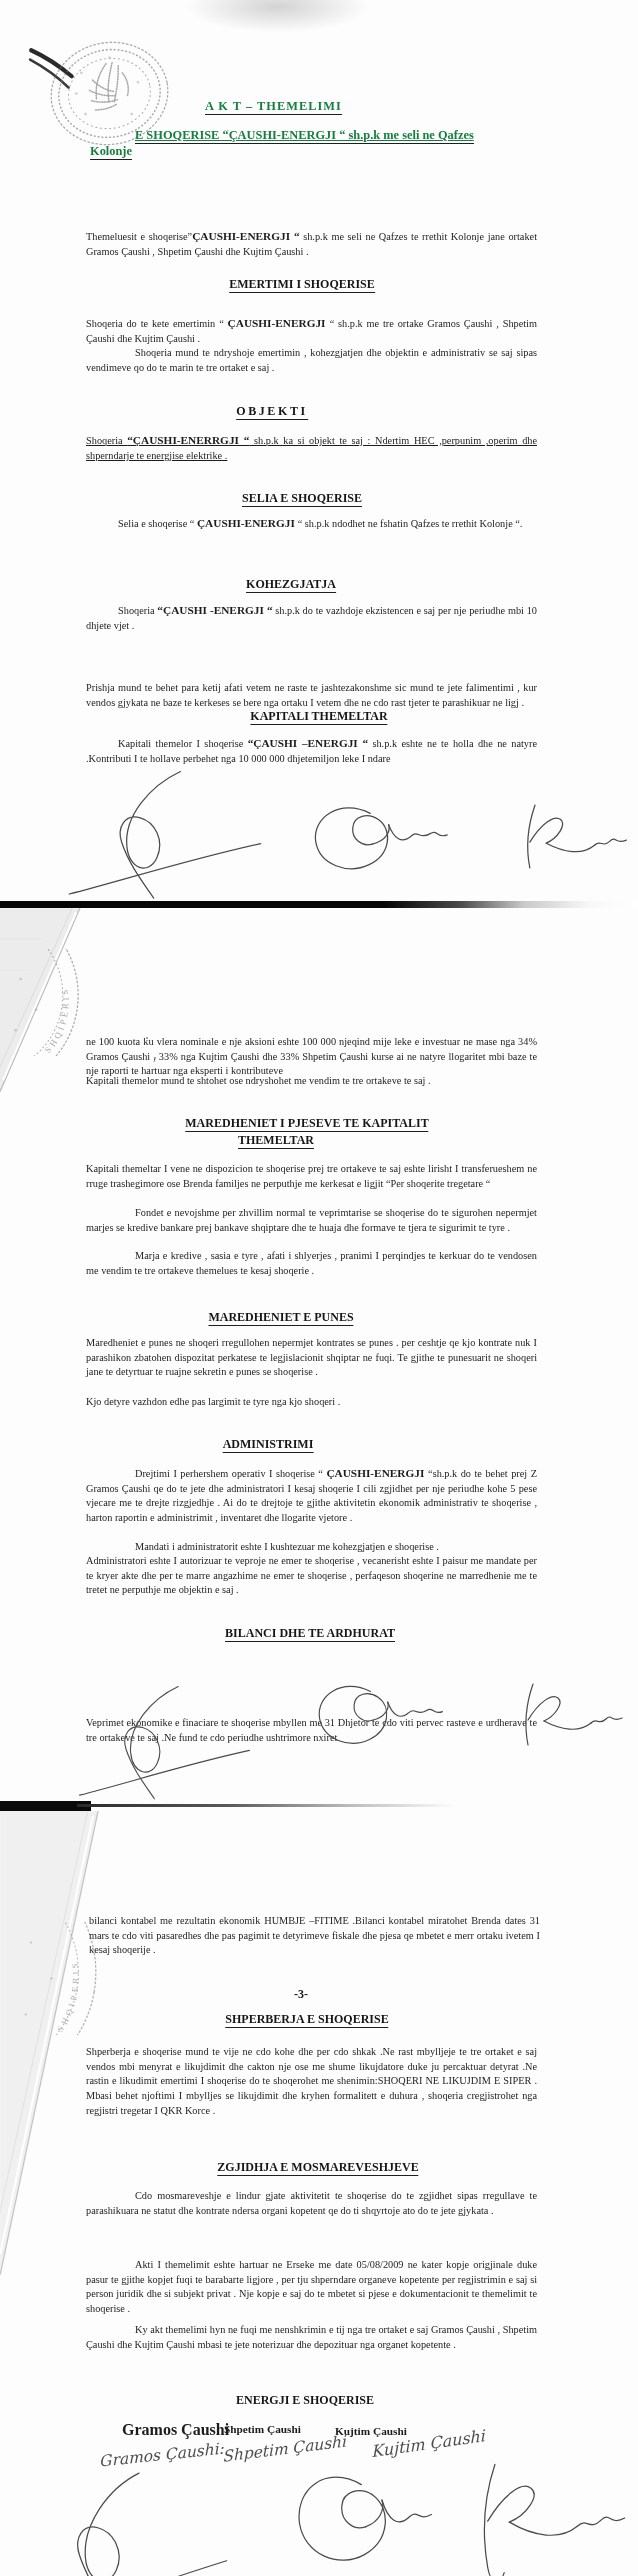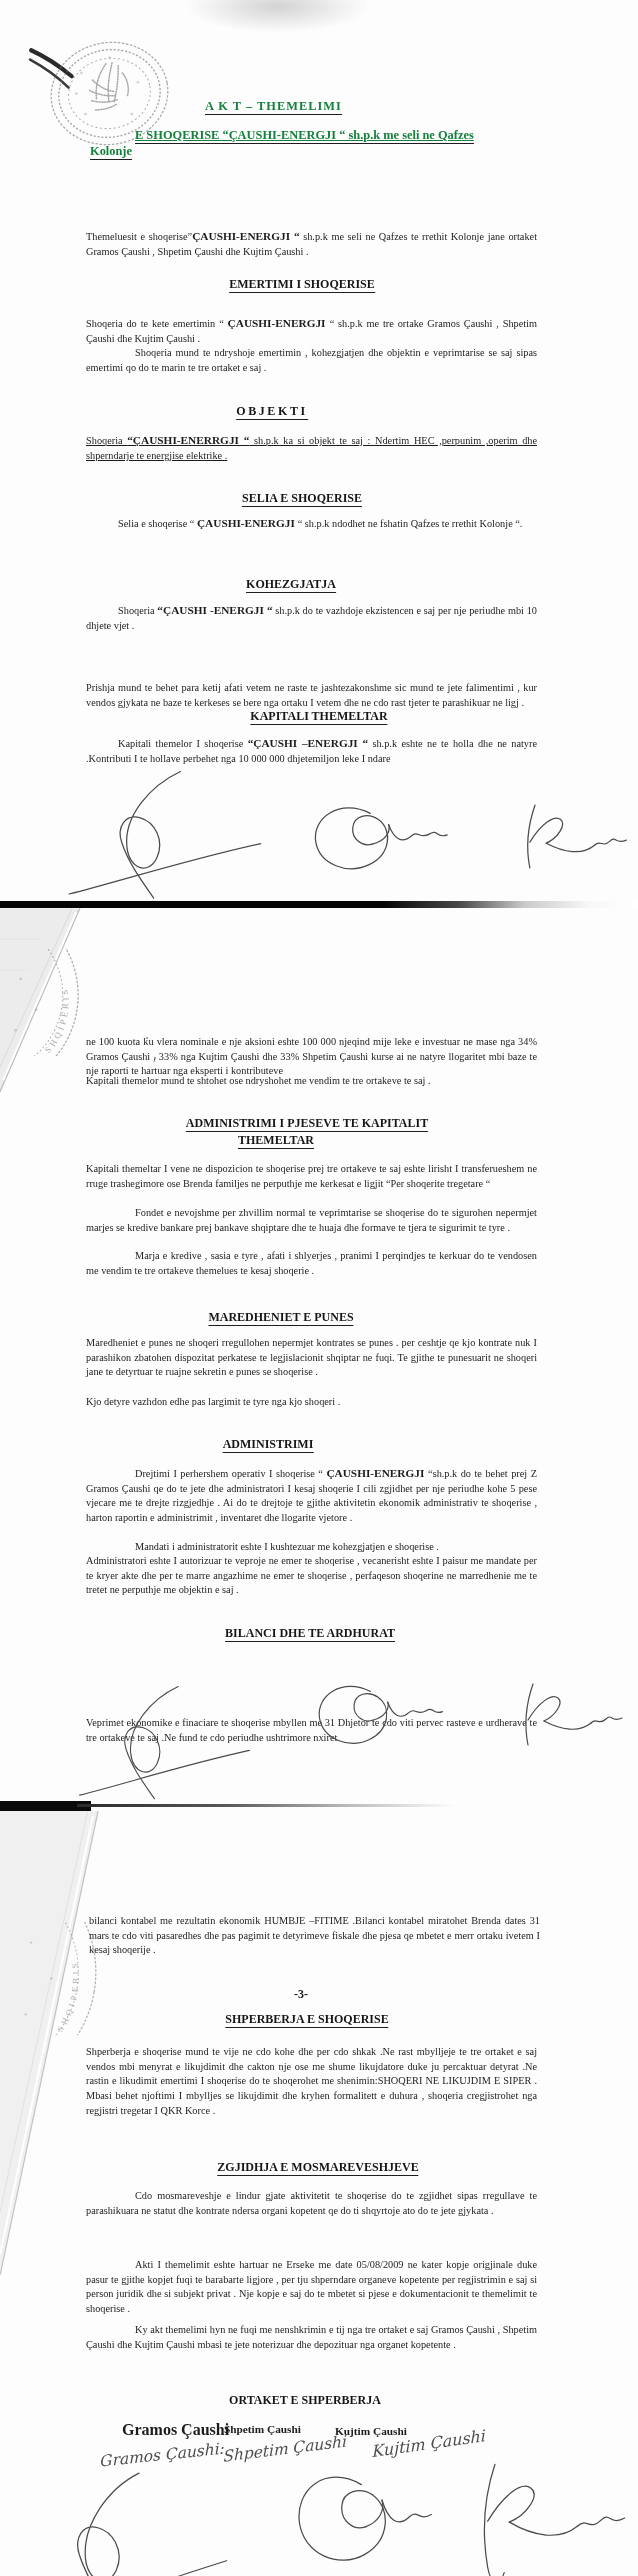--- a/index.html
+++ b/index.html
@@ -83,21 +83,21 @@
       <span>Themeluesit e  shoqerise”</span><span class="bb">ÇAUSHI-ENERGJI  “</span><span> sh.p.k me seli ne Qafzes te rrethit Kolonje jane  ortaket Gramos Çaushi , Shpetim Çaushi dhe Kujtim Çaushi .</span>
     </div>
 
     <div class="head" style="left:302px;top:277px;">
       <span class="in">EMERTIMI I SHOQERISE</span>
     </div>
 
     <div class="txt" style="left:86px;top:316px;width:451px;">
       <span>Shoqeria do te kete emertimin “ </span><span class="bb">ÇAUSHI-ENERGJI </span><span> “ sh.p.k  me tre  ortake  Gramos Çaushi , Shpetim Çaushi dhe Kujtim Çaushi   .</span>
     </div>
-    <div class="txt ind95" style="left:86px;top:346px;width:451px;">Shoqeria mund te ndryshoje emertimin , kohezgjatjen dhe objektin e veprimtarise se saj  sipas emertimi qo do te marin te tre ortaket e saj  .</div>
+    <div class="txt ind95" style="left:86px;top:346px;width:451px;">Shoqeria mund te ndryshoje emertimin , kohezgjatjen dhe objektin e administrativ se saj  sipas vendimeve qo do te marin te tre ortaket e saj  .</div>
 
     <div class="head ls5" style="left:272px;top:404px;">
       <span class="in">OBJEKTI</span>
     </div>
 
     <div class="txt" style="left:86px;top:433px;width:451px;text-decoration:underline;">
       <span>Shoqeria </span><span class="bb">“ÇAUSHI-ENERRGJI  “</span><span> sh.p.k  ka si objekt te saj : Ndertim HEC ,perpunim ,operim dhe shperndarje te energjise elektrike .</span>
     </div>
 
     <div class="head" style="left:302px;top:491px;">
@@ -172,21 +172,21 @@
       </g>
     </svg>
 
     <div class="speck" style="left:146px;top:1037px;width:2.1px;height:1.5px;"></div>
     <div class="speck" style="left:154px;top:1057px;width:1.5px;height:1.5px;"></div>
 
     <div class="txt" style="left:86px;top:1019px;width:451px;margin-top:16px;">ne 100 kuota  ku vlera nominale e nje aksioni eshte 100 000 njeqind mije  leke e investuar ne mase  nga 34% Gramos Çaushi , 33% nga Kujtim  Çaushi dhe 33% Shpetim Çaushi kurse ai ne natyre llogaritet mbi baze te nje raporti te hartuar nga eksperti  i kontributeve</div>
     <div class="txt" style="left:86px;top:1074px;width:451px;">Kapitali themelor mund te shtohet ose ndryshohet  me vendim te tre ortakeve  te saj .</div>
 
     <div class="head" style="left:307px;top:1116px;">
-      <span class="in">ADMINISTRIMI I PJESEVE TE KAPITALIT</span>
+      <span class="in">MAREDHENIET I PJESEVE TE KAPITALIT</span>
     </div>
     <div class="head" style="left:276px;top:1133px;">
       <span class="in">THEMELTAR</span>
     </div>
 
     <div class="txt" style="left:86px;top:1162px;width:451px;">Kapitali  themeltar I vene ne dispozicion te shoqerise prej tre ortakeve te saj  eshte lirisht I transferueshem  ne rruge trashegimore ose Brenda familjes ne perputhje me kerkesat e ligjit “Per shoqerite tregetare “</div>
     <div class="txt ind95" style="left:86px;top:1206px;width:451px;">Fondet e nevojshme  per zhvillim normal te veprimtarise se shoqerise do te sigurohen  nepermjet marjes se kredive bankare prej bankave shqiptare dhe te huaja dhe formave te tjera te sigurimit te tyre .</div>
     <div class="txt ind95" style="left:86px;top:1249px;width:451px;">Marja e kredive , sasia e tyre , afati i shlyerjes , pranimi I perqindjes te kerkuar do te vendosen me vendim   te tre ortakeve   themelues te kesaj shoqerie .</div>
 
     <div class="head" style="left:281px;top:1310px;">
@@ -272,21 +272,21 @@
 
     <div class="head" style="left:318px;top:2160px;">
       <span class="in">ZGJIDHJA E MOSMAREVESHJEVE</span>
     </div>
 
     <div class="txt ind95" style="left:86px;top:2189px;width:451px;">Cdo mosmareveshje  e lindur gjate aktivitetit te shoqerise do te zgjidhet sipas rregullave te parashikuara ne statut  dhe kontrate  ndersa organi kopetent qe do ti shqyrtoje ato do te jete gjykata .</div>
     <div class="txt ind95" style="left:86px;top:2258px;width:451px;">Akti I themelimit eshte hartuar ne Erseke me date 05/08/2009 ne kater kopje origjinale duke pasur  te gjithe kopjet   fuqi te barabarte ligjore , per tju shperndare organeve kopetente  per regjistrimin e saj si person juridik  dhe si subjekt privat . Nje kopje  e saj do te mbetet si pjese e dokumentacionit te themelimit te shoqerise .</div>
     <div class="txt ind95" style="left:86px;top:2323px;width:451px;">Ky akt themelimi hyn ne fuqi me nenshkrimin e tij nga tre ortaket  e saj Gramos Çaushi , Shpetim Çaushi dhe Kujtim Çaushi    mbasi te jete noterizuar dhe depozituar nga organet kopetente .</div>
 
     <div class="head" style="left:305px;top:2393px;">
-      <span>ORTAKET  E SHPERBERJA</span>
+      <span>ENERGJI  E SHOQERISE</span>
     </div>
 
     <div class="abs b" style="left:122px;top:2421px;font-size:16px;">Gramos Çaushi</div>
     <div class="abs b" style="left:224px;top:2423px;font-size:11.3px;">Shpetim Çaushi</div>
     <div class="abs b" style="left:335px;top:2425px;font-size:11.3px;">Kujtim Çaushi</div>
 
     <div class="script" style="left:100px;top:2446px;font-size:15.5px;transform:rotate(-6deg) skewX(-6deg);">Gramos Çaushi:</div>
     <div class="script" style="left:223px;top:2440px;font-size:15.5px;transform:rotate(-7deg) skewX(-8deg);">Shpetim Çaushi</div>
     <div class="script" style="left:372px;top:2434px;font-size:16px;transform:rotate(-8deg) skewX(-8deg);">Kujtim Çaushi</div>
 

